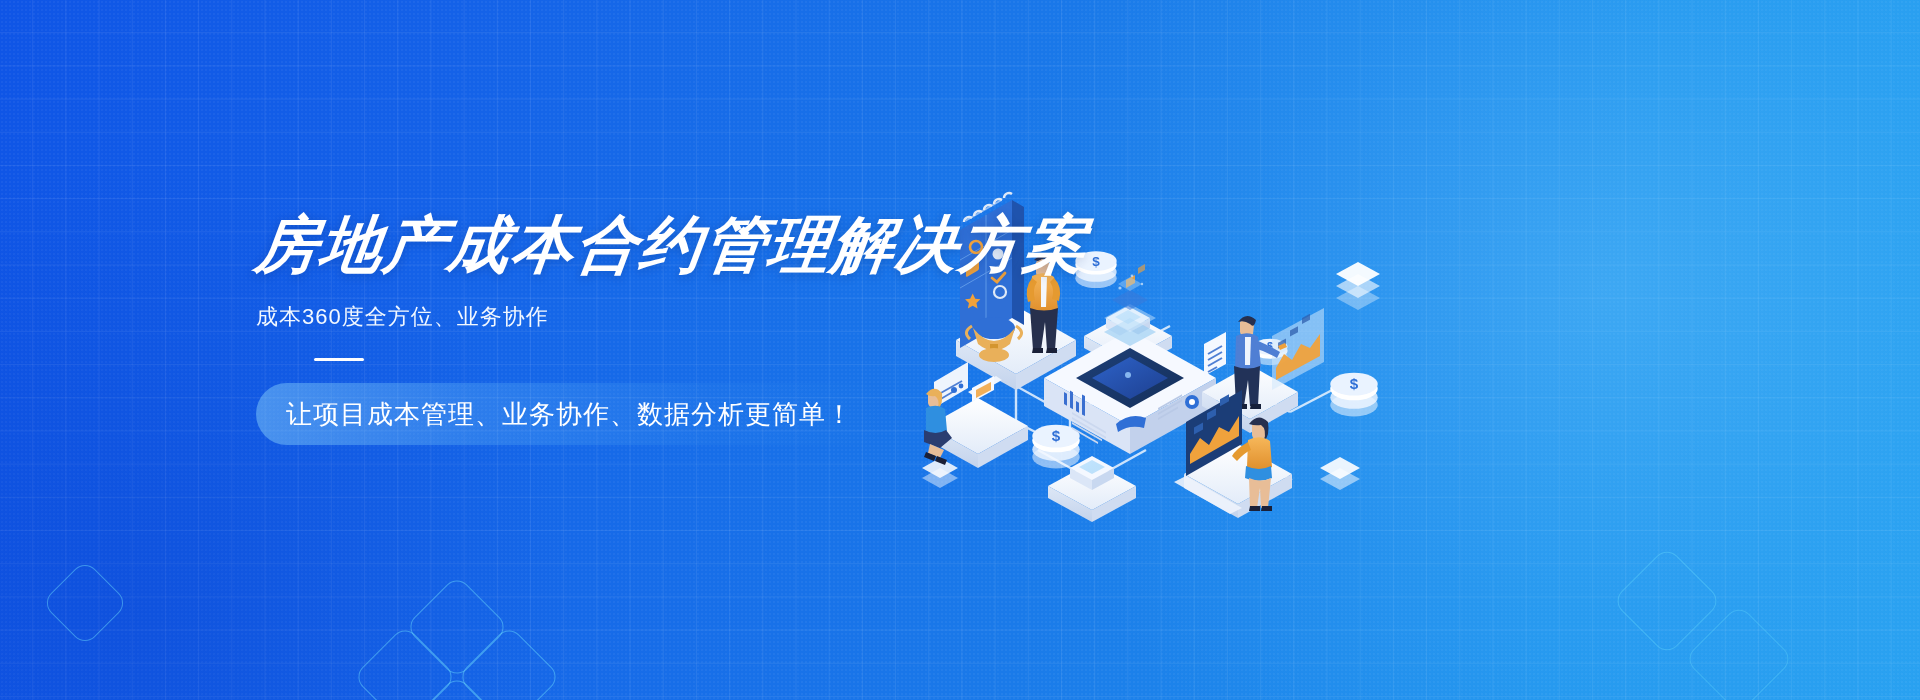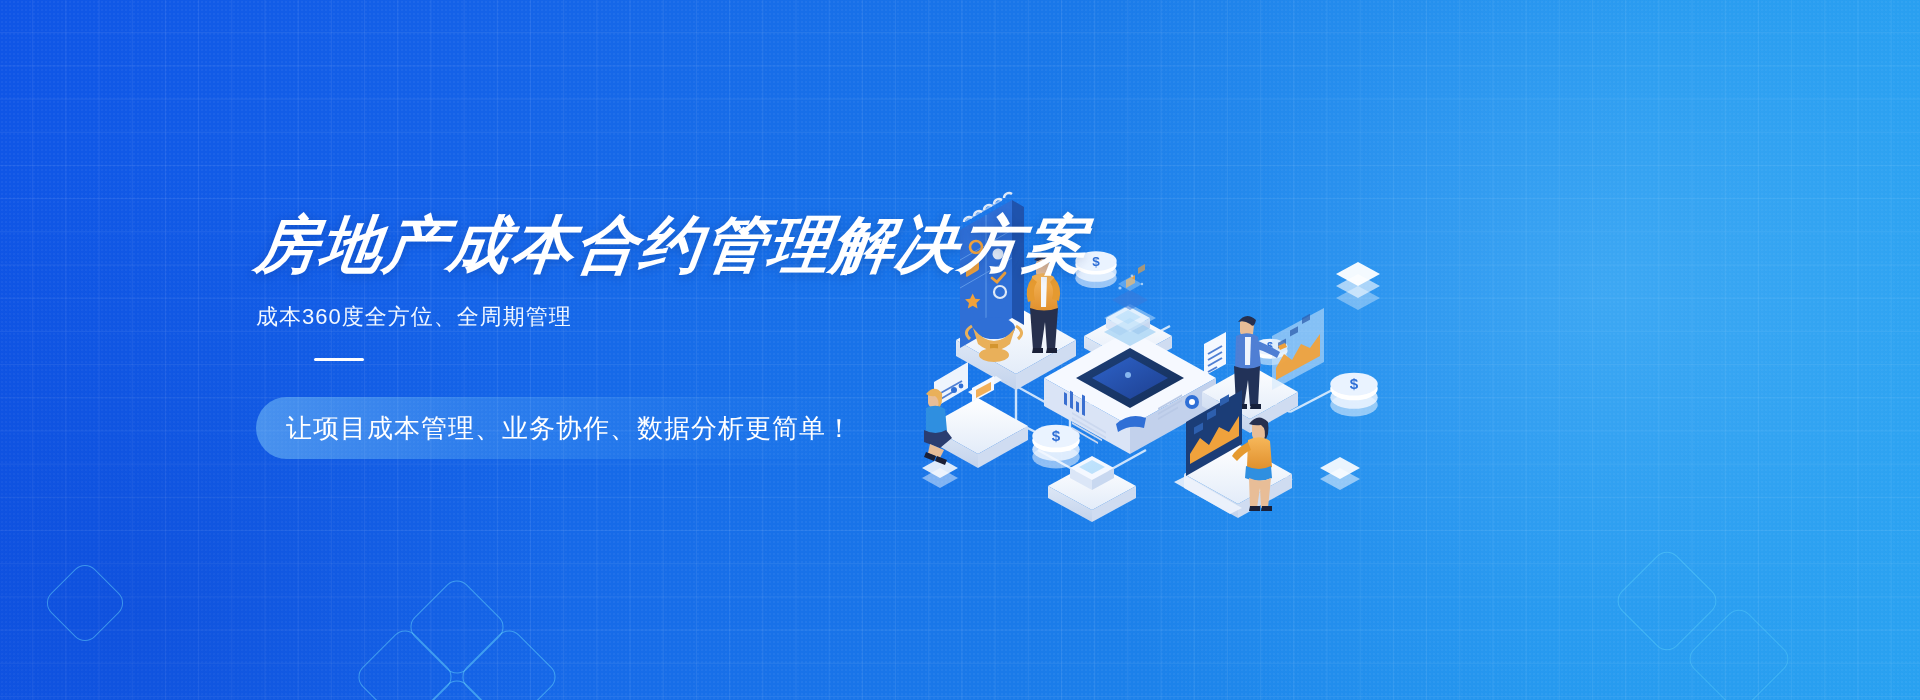--- a/index.html
+++ b/index.html
@@ -96,21 +96,21 @@
   }
   .rule{
     margin-top:30px;
     margin-left:58px;
     width:50px;
     height:3px;
     background:#ffffff;
     border-radius:2px;
   }
   .tagline-pill{
-    margin-top:36px;
+    margin-top:22px;
     display:inline-block;
     position:relative;
     height:62px;
     padding:0 34px 0 30px;
     border-radius:31px;
     background:linear-gradient(90deg, rgba(150,225,255,.42) 0%, rgba(130,215,255,.22) 35%, rgba(120,205,255,.06) 72%, rgba(120,205,255,0) 100%);
   }
   .tagline{
     display:block;
     line-height:62px;
@@ -433,21 +433,21 @@
         <path d="M6 54 l14 6 l-4 8 l-12 -5 Z" fill="#e8bd97"></path>
         <path d="M2 62 l10 4 l-2 5 l-10 -4 Z" fill="#1a2038"></path>
         <path d="M13 66 l10 4 l-2 5 l-10 -4 Z" fill="#1a2038"></path>
       </g>
     </svg>
   </div>
 
   <div class="copy">
     <div class="headline">房地产成本合约管理解决方案</div>
 
-    <div class="subhead">成本360度全方位、全周期管理</div>
+    <div class="subhead">成本360度全方位、业务协作</div>
 
     <div class="rule"></div>
 
     <div class="tagline-pill">
       <span class="tagline">让项目成本管理、业务协作、数据分析更简单！</span>
     </div>
   </div>
 
 </div>
 

